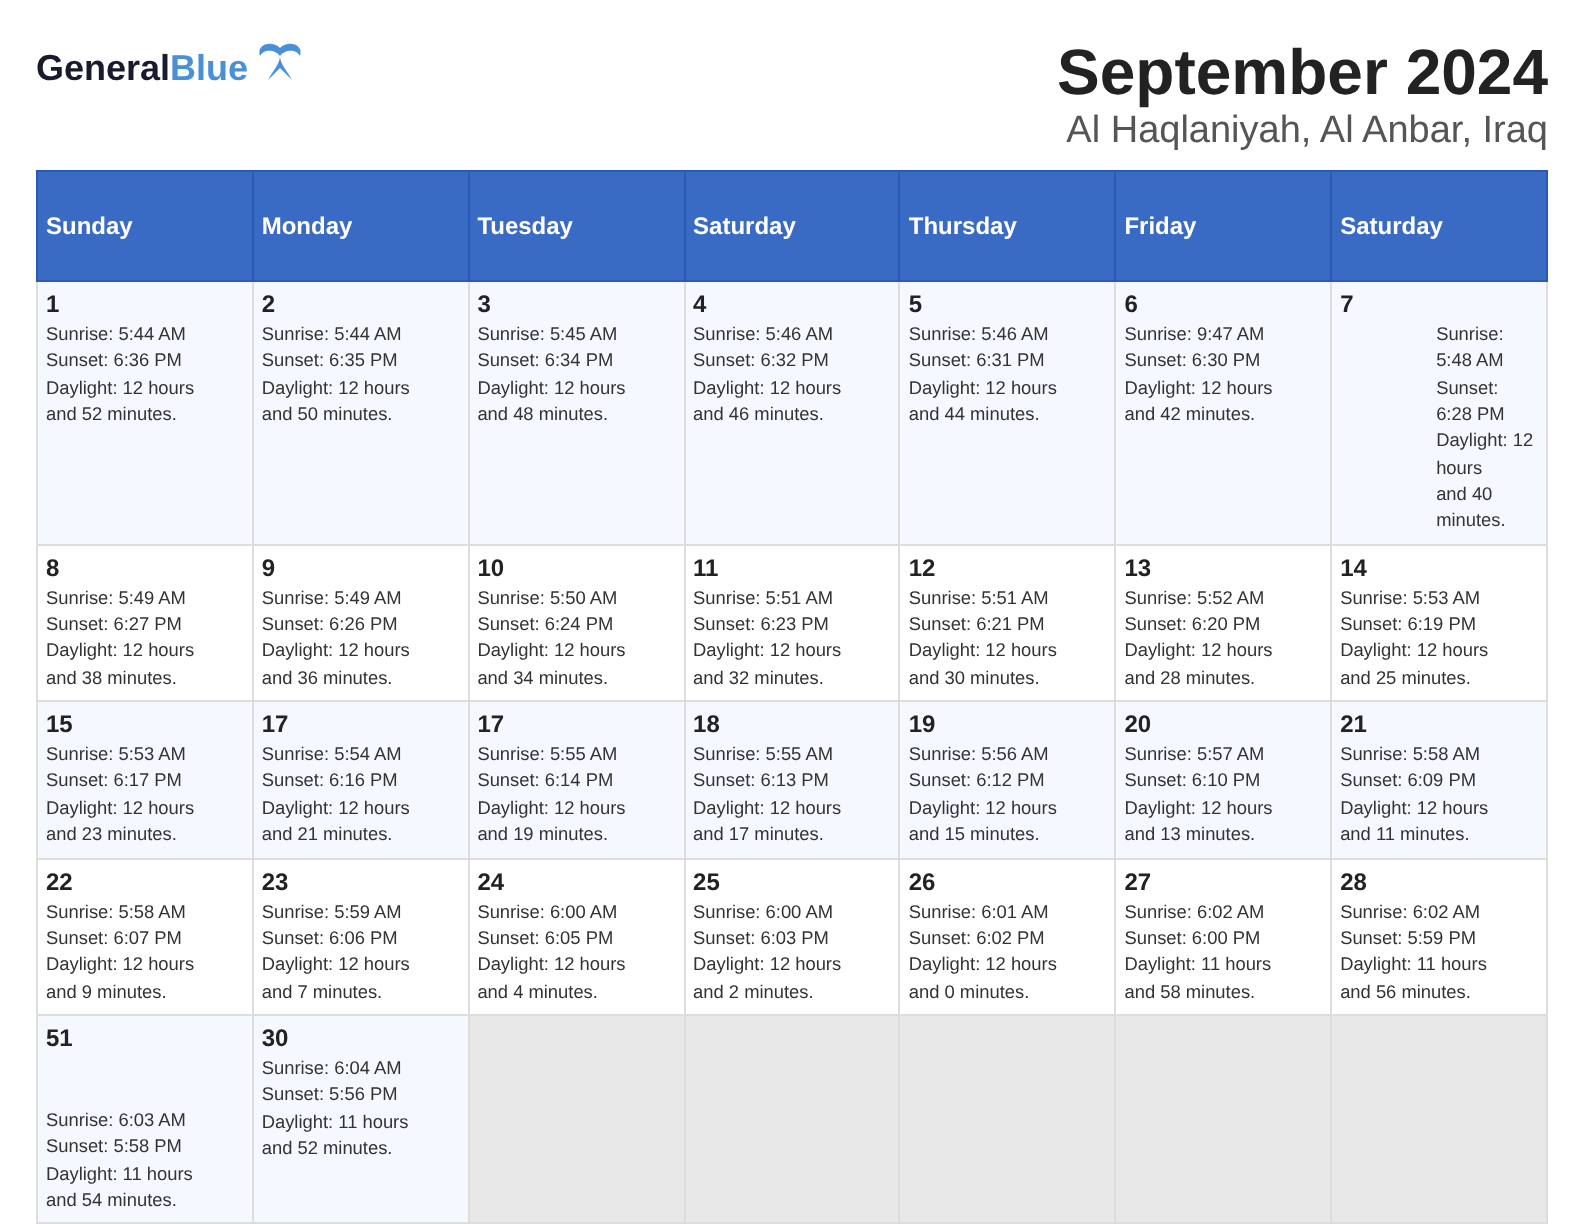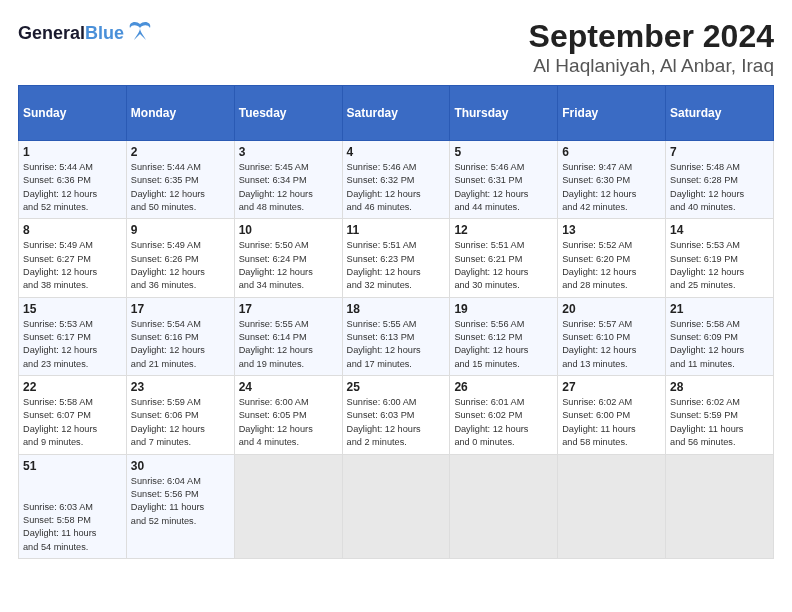--- a/index.html
+++ b/index.html
@@ -156,21 +156,21 @@
           </td>
           <td>
             <span class="day-num">6</span>
             <div class="day-info" style="white-space: pre-line;">Sunrise: 9:47 AM
 Sunset: 6:30 PM
 Daylight: 12 hours
 and 42 minutes.</div>
           </td>
           <td>
             <span class="day-num">7</span>
-            <div class="day-info" style="white-space: pre-line;">Sunrise: 5:48 AM
+            <div class="day-info" style="white-space: pre-line; margin-left: 48px;">Sunrise: 5:48 AM
 Sunset: 6:28 PM
 Daylight: 12 hours
 and 40 minutes.</div>
           </td>
         </tr>
         <tr>
           <td>
             <span class="day-num">8</span>
             <div class="day-info" style="white-space: pre-line;">Sunrise: 5:49 AM
 Sunset: 6:27 PM

